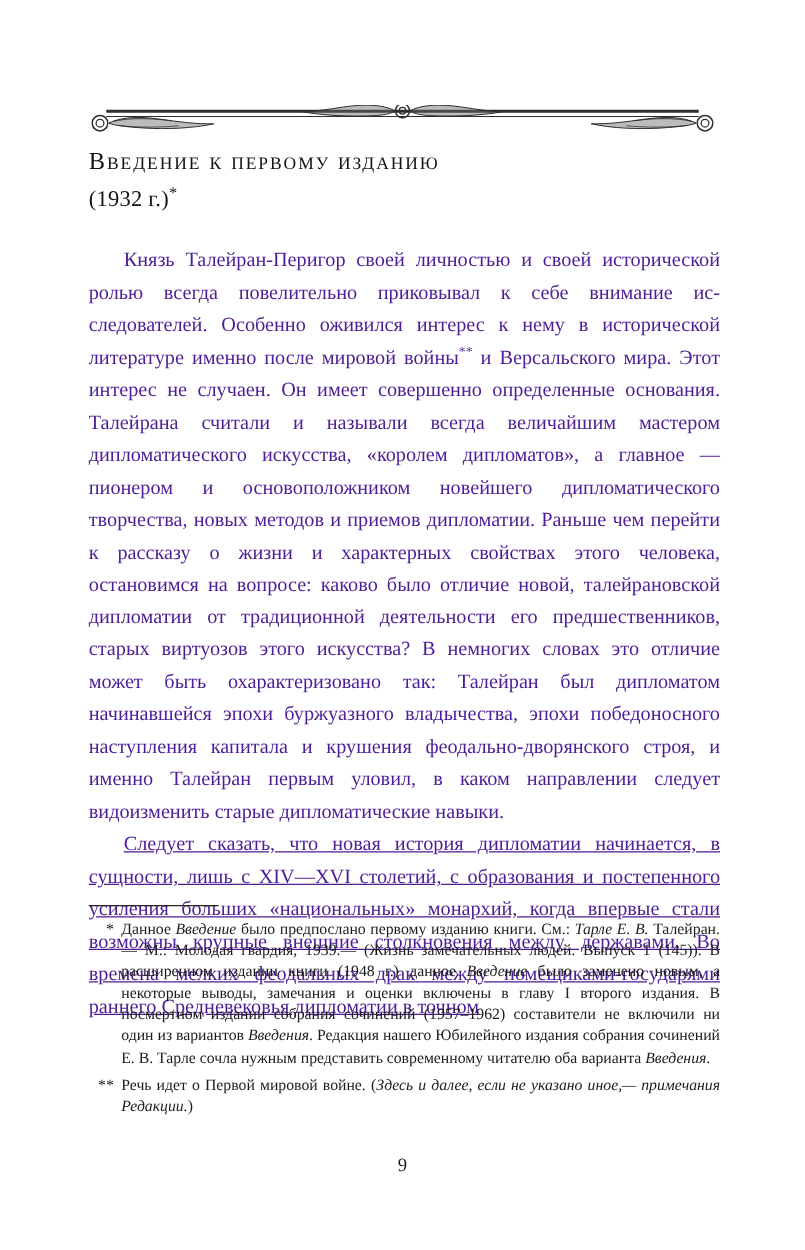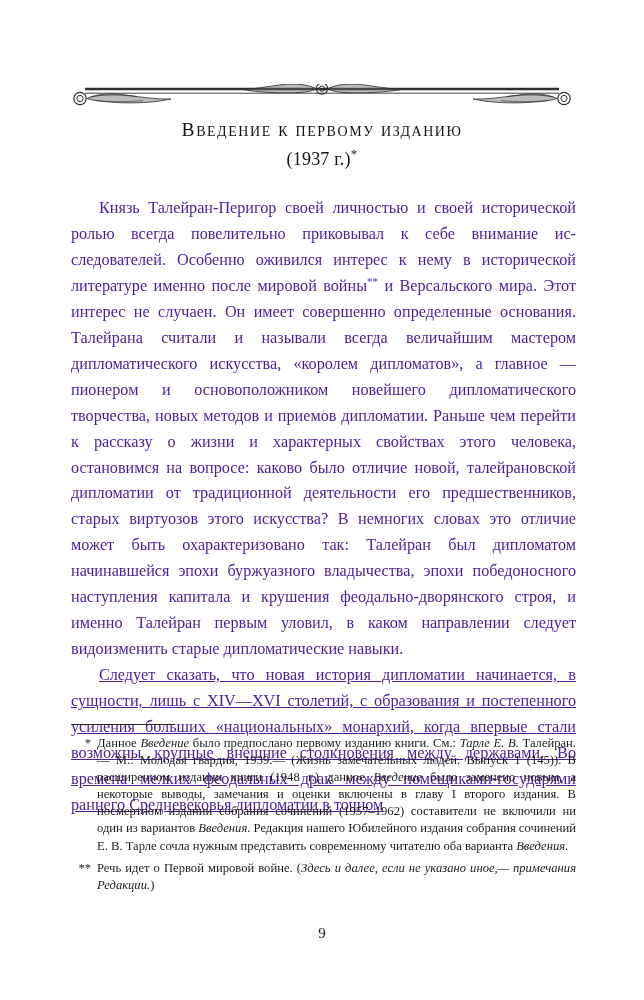--- a/index.html
+++ b/index.html
@@ -26,21 +26,20 @@
     height: 26px;
   }
   .ornament svg { display: block; }
 
   
   .title-block {
     position: absolute;
     left: 71px;
     top: 118px;
     width: 502px;
-    text-align: center;
   }
   .chapter-title {
     font-size: 19.5px;
     letter-spacing: 1.55px;
     font-variant: small-caps;
     text-transform: none;
     color: #131313;
     line-height: 1.25;
     white-space: nowrap;
   }
@@ -157,21 +156,21 @@
         <path d="M245 4.6 C 235 -0.6, 220 -0.8, 204 1.6 C 190 3.6, 180 5.4, 170 5.2 C 186 8.4, 212 9.6, 230 8.4 C 239 7.8, 243 6.2, 245 4.6 Z" stroke-width="0.8" fill="#6a6a6a" fill-opacity="0.45"></path>
 
         <path d="M257 4.6 C 267 -0.6, 282 -0.8, 298 1.6 C 312 3.6, 322 5.4, 332 5.2 C 316 8.4, 290 9.6, 272 8.4 C 263 7.8, 259 6.2, 257 4.6 Z" stroke-width="0.8" fill="#6a6a6a" fill-opacity="0.45"></path>
       </g>
     </svg>
   </div>
 
   <div class="title-block">
     <div class="chapter-title">Введение к первому изданию</div>
     <div class="chapter-subtitle">
-      <span>(1937 г.)</span><span class="fn-mark">*</span>
+      <span>(1932 г.)</span><span class="fn-mark">*</span>
     </div>
   </div>
 
   <div class="body-text">
     <p>Князь Талейран-Перигор своей личностью и своей историче­ской ролью всегда повелительно приковывал к себе внимание ис­следователей. Особенно оживился интерес к нему в исторической литературе именно после мировой войны<sup>**</sup> и Версальского мира. Этот интерес не случаен. Он имеет совершенно определенные основания. Талейрана считали и называли всегда величайшим мастером дипломатического искусства, «королем дипломатов», а главное — пионером и основоположником новейшего дипло­матического творчества, новых методов и приемов дипломатии. Раньше чем перейти к рассказу о жизни и характерных свойствах этого человека, остановимся на вопросе: каково было отличие новой, талейрановской дипломатии от традиционной деятель­ности его предшественников, старых виртуозов этого искусства? В немногих словах это отличие может быть охарактеризовано так: Талейран был дипломатом начинавшейся эпохи буржуаз­ного владычества, эпохи победоносного наступления капитала и крушения феодально-дворянского строя, и именно Талейран первым уловил, в каком направлении следует видоизменить старые дипломатические навыки.</p>
     <p>Следует сказать, что новая история дипломатии начинается, в сущности, лишь с XIV—XVI столетий, с образования и посте­пенного усиления больших «национальных» монархий, когда впервые стали возможны крупные внешние столкновения между державами. Во времена мелких феодальных драк между помещи­ками-государями раннего Средневековья дипломатии в точном</p>
   </div>
 
   <div class="footnote-rule"></div>
 

